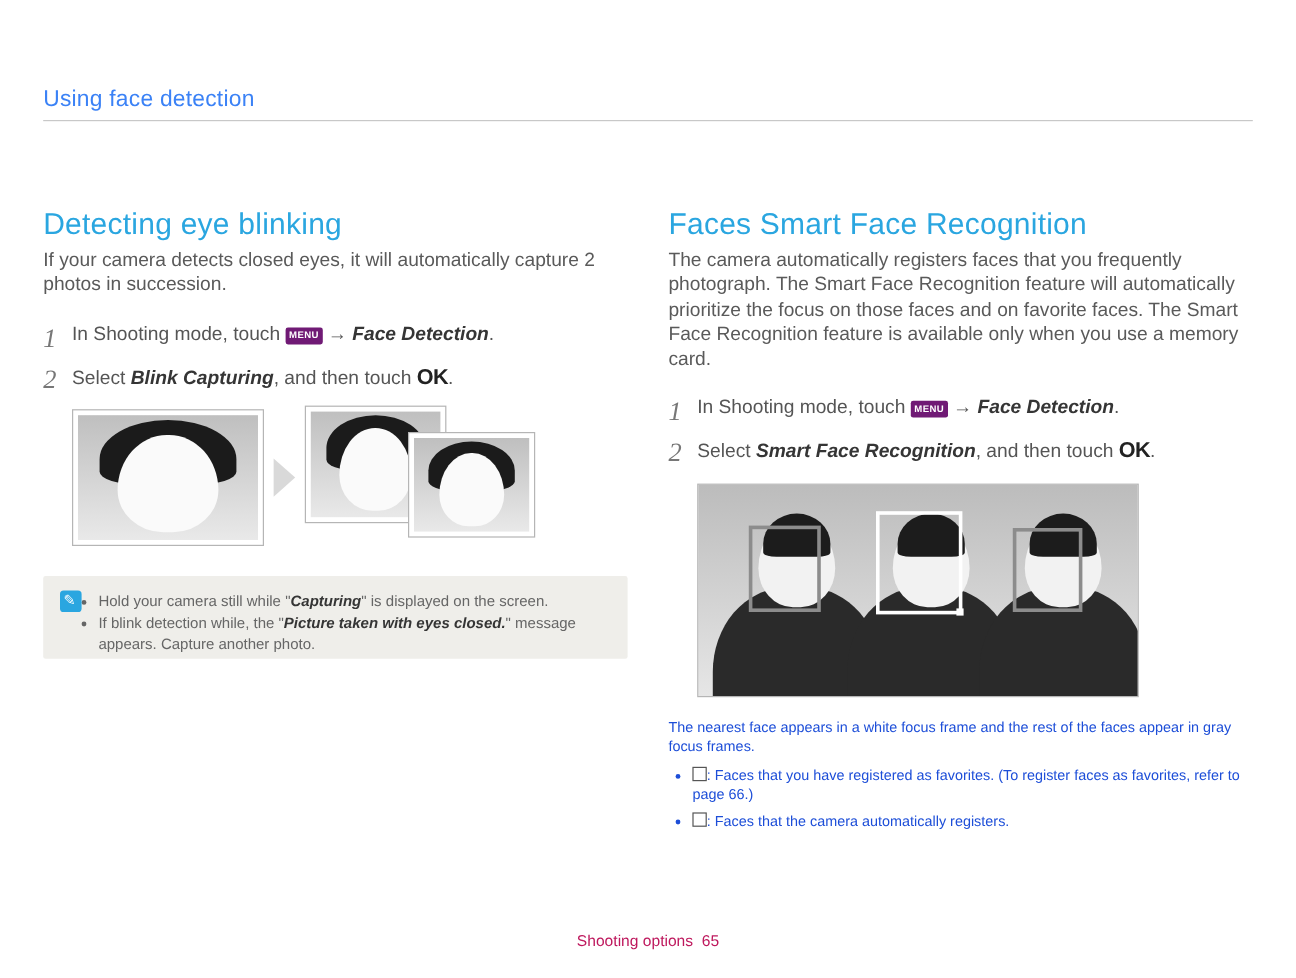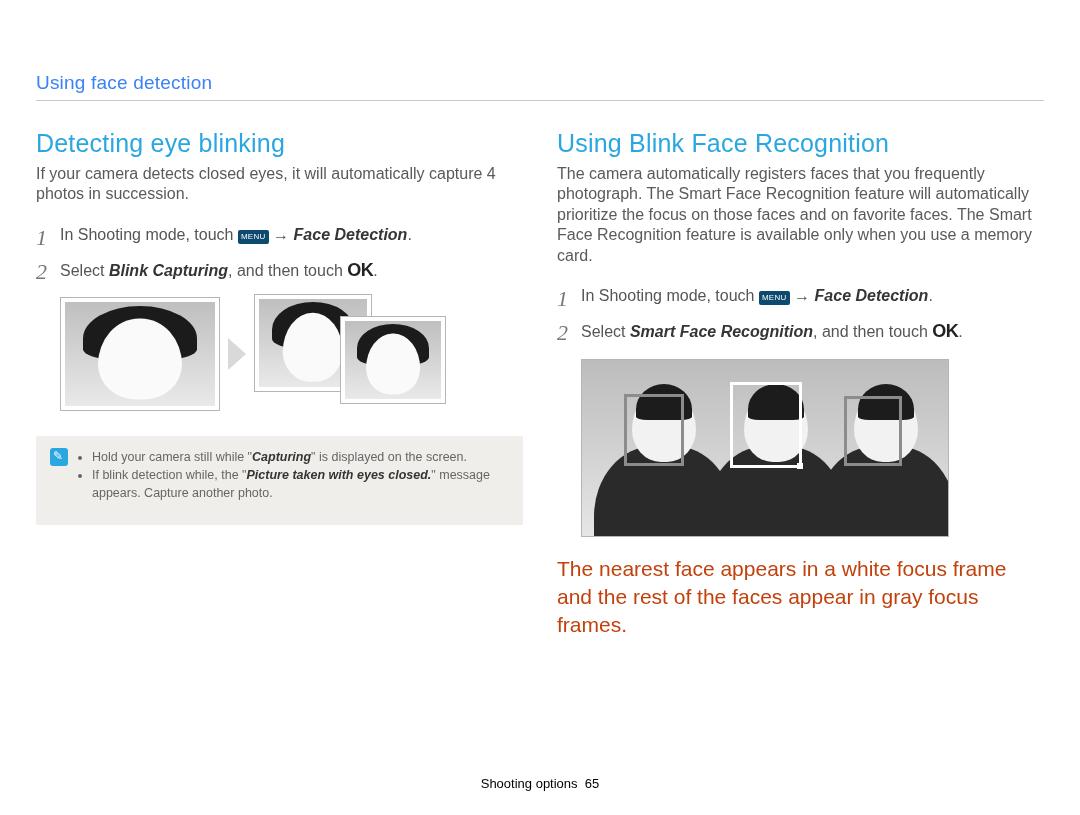--- a/index.html
+++ b/index.html
@@ -24,20 +24,21 @@
       border-top: 1px solid #c8c8c8;
       margin-bottom: 28px;
     }
     .columns {
       display: flex;
       gap: 34px;
     }
     .col {
       flex: 1 1 0;
       min-width: 0;
+      margin-top: 44px;
     }
     h2.section-title {
       font-size: 25px;
       font-weight: 400;
       color: #2aa6e0;
       margin-bottom: 6px;
       letter-spacing: 0.2px;
     }
     p.intro {
       font-size: 16px;
@@ -63,24 +64,24 @@
       position: absolute;
       left: 0;
       top: -2px;
       font-family: Georgia, 'Times New Roman', serif;
       font-style: italic;
       font-size: 22px;
       color: #777;
     }
     .menu-pill {
       display: inline-block;
-      background: #0c4a6e;
+      background: #701a75;
       color: #fff;
       font-size: 8px;
-      font-weight: normal;
+      font-weight: bold;
       padding: 3px 3px;
       border-radius: 2px;
       vertical-align: 1px;
       letter-spacing: 0.3px;
       line-height: 1;
     }
     .ok-icon {
       font-weight: 700;
       color: #222;
       font-size: 18px;
@@ -134,23 +135,22 @@
     .hair {
       position: absolute; left: 12%; top: 4%;
       width: 76%; height: 52%;
       background: #1b1b1b;
       border-radius: 50% 50% 30% 30% / 60% 60% 20% 20%;
     }
     
     .note-box {
       background: #efeeea;
       border-radius: 2px;
-      padding: 12px 14px 23px 14px;
+      padding: 12px 14px 3px 14px;
       display: flex;
-      gap: 10px;
       margin-top: 10px;
     }
     .note-icon {
       width: 18px; height: 18px;
       background: #2aa6e0;
       border-radius: 3px;
       flex: 0 0 18px;
       position: relative;
     }
     .note-icon::after {
@@ -199,46 +199,46 @@
     }
     .focus-frame {
       position: absolute;
       border: 3px solid #fff;
     }
     .focus-frame.gray { border-color: #8c8c8c; }
     .focus-frame .corner-dot {
       position: absolute; width: 6px; height: 6px; background: #fff;
     }
     .footnotes {
-      font-size: 21px;
+      font-size: 12px;
       line-height: 1.32;
-      color: #c2410c;
+      color: #1d4ed8;
     }
     .footnotes ul { list-style: disc; padding-left: 20px; margin-top: 8px; }
     .footnotes li { margin-bottom: 6px; }
     .footer {
       position: absolute;
       left: 0; right: 0;
       bottom: 24px;
       text-align: center;
       font-size: 13px;
-      color: #000000;
+      color: #be185d;
     }
   </style>
 </head>
 <body>
 
 <div class="running-head">Using face detection</div>
 <hr class="hr">
 
 <div class="columns">
 
   <div class="col">
     <h2 class="section-title">Detecting eye blinking</h2>
-    <p class="intro">If your camera detects closed eyes, it will automatically capture 4 photos in succession.</p>
+    <p class="intro">If your camera detects closed eyes, it will automatically capture 2 photos in succession.</p>
 
     <ol class="steps">
       <li>
         <span>In Shooting mode, touch </span><span class="menu-pill">MENU</span><span> → </span><b>Face Detection</b><span>.</span>
       </li>
       <li>
         <span>Select </span><b>Blink Capturing</b><span>, and then touch </span><span class="ok-icon">OK</span><span>.</span>
       </li>
     </ol>
 
@@ -273,21 +273,21 @@
           <span>Hold your camera still while "</span><b>Capturing</b><span>" is displayed on the screen.</span>
         </li>
         <li>
           <span>If blink detection while, the "</span><b>Picture taken with eyes closed.</b><span>" message appears. Capture another photo.</span>
         </li>
       </ul>
     </div>
   </div>
 
   <div class="col">
-    <h2 class="section-title">Using Blink Face Recognition</h2>
+    <h2 class="section-title">Faces Smart Face Recognition</h2>
     <p class="intro">The camera automatically registers faces that you frequently photograph. The Smart Face Recognition feature will automatically prioritize the focus on those faces and on favorite faces. The Smart Face Recognition feature is available only when you use a memory card.</p>
 
     <ol class="steps">
       <li>
         <span>In Shooting mode, touch </span><span class="menu-pill">MENU</span><span> → </span><b>Face Detection</b><span>.</span>
       </li>
       <li>
         <span>Select </span><b>Smart Face Recognition</b><span>, and then touch </span><span class="ok-icon">OK</span><span>.</span>
       </li>
     </ol>
@@ -313,19 +313,27 @@
       </div>
       <div class="focus-frame gray" style="left:42px; top:34px; width:60px; height:72px;"></div>
       <div class="focus-frame" style="left:148px; top:22px; width:72px; height:86px;">
         <div class="corner-dot" style="right:-4px; bottom:-4px;"></div>
       </div>
       <div class="focus-frame gray" style="left:262px; top:36px; width:58px; height:70px;"></div>
     </div>
 
     <div class="footnotes">
       <p>The nearest face appears in a white focus frame and the rest of the faces appear in gray focus frames.</p>
+      <ul>
+        <li>
+          <span class="square-icon"></span><span>: Faces that you have registered as favorites. (To register faces as favorites, refer to page 66.)</span>
+        </li>
+        <li>
+          <span class="square-icon"></span><span>: Faces that the camera automatically registers.</span>
+        </li>
+      </ul>
     </div>
   </div>
 </div>
 
 <div class="footer">
   <span>Shooting options</span>&nbsp;&nbsp;<span>65</span>
 </div>
 
 </body></html>

